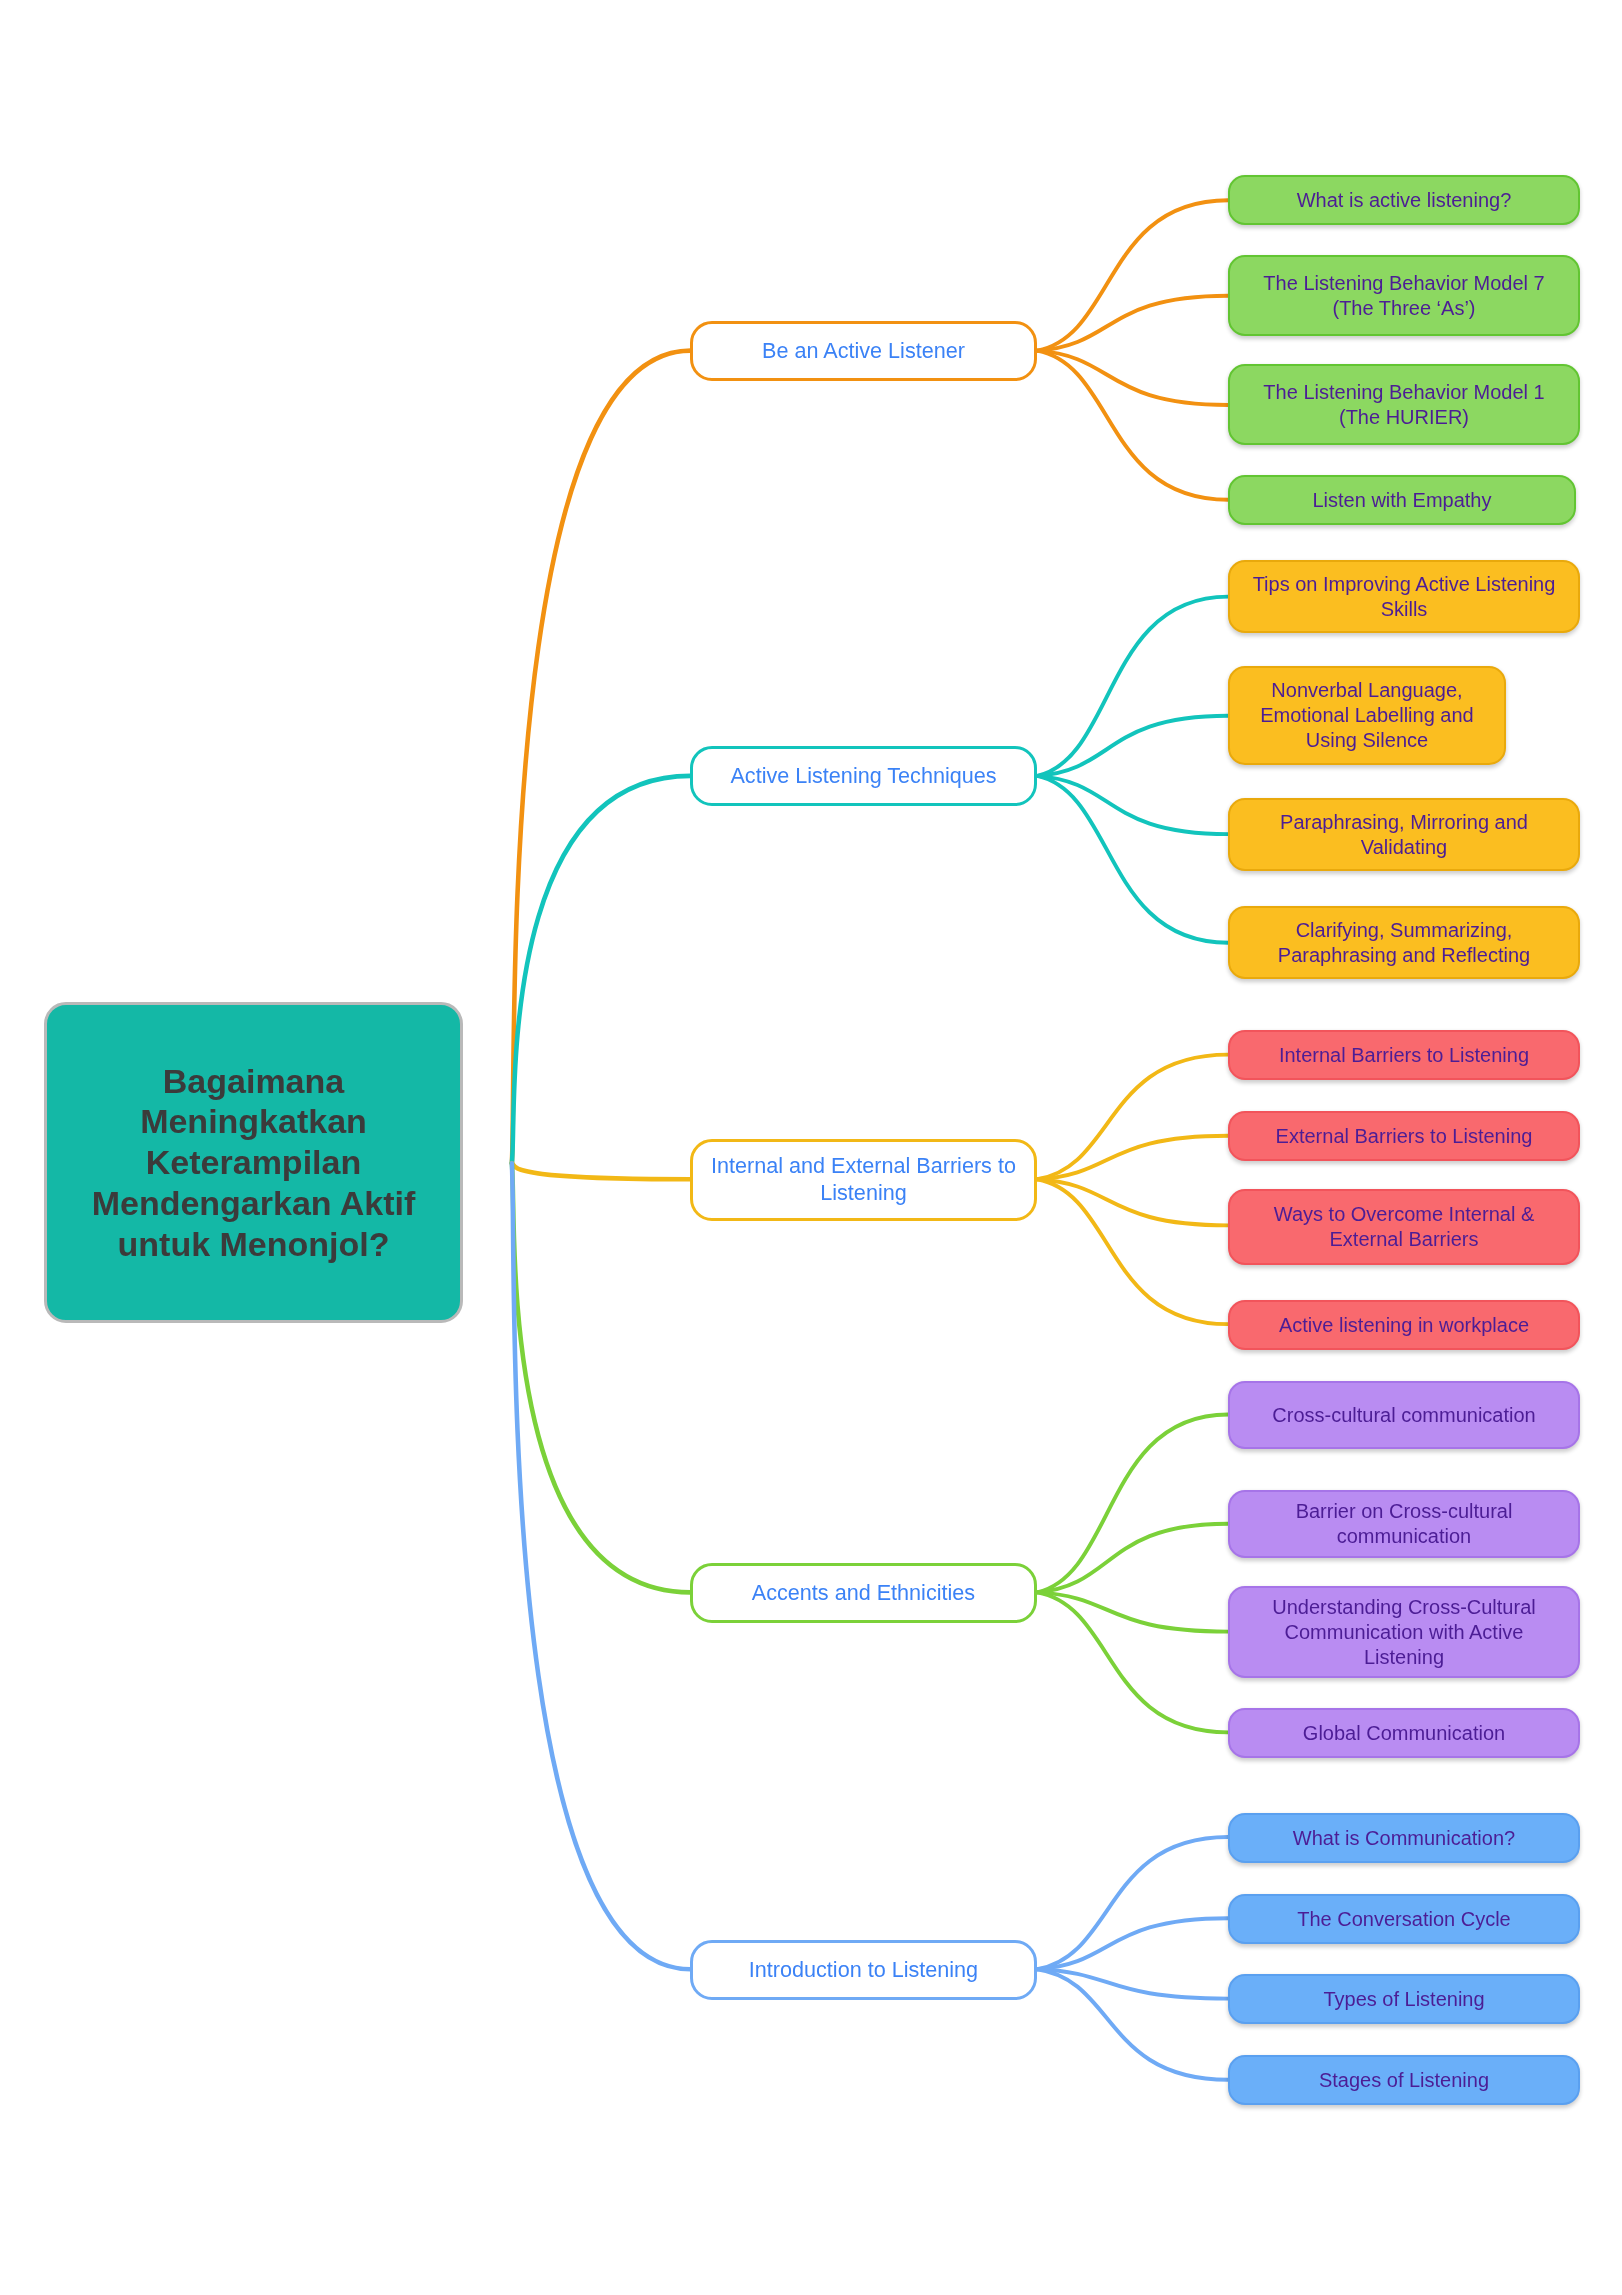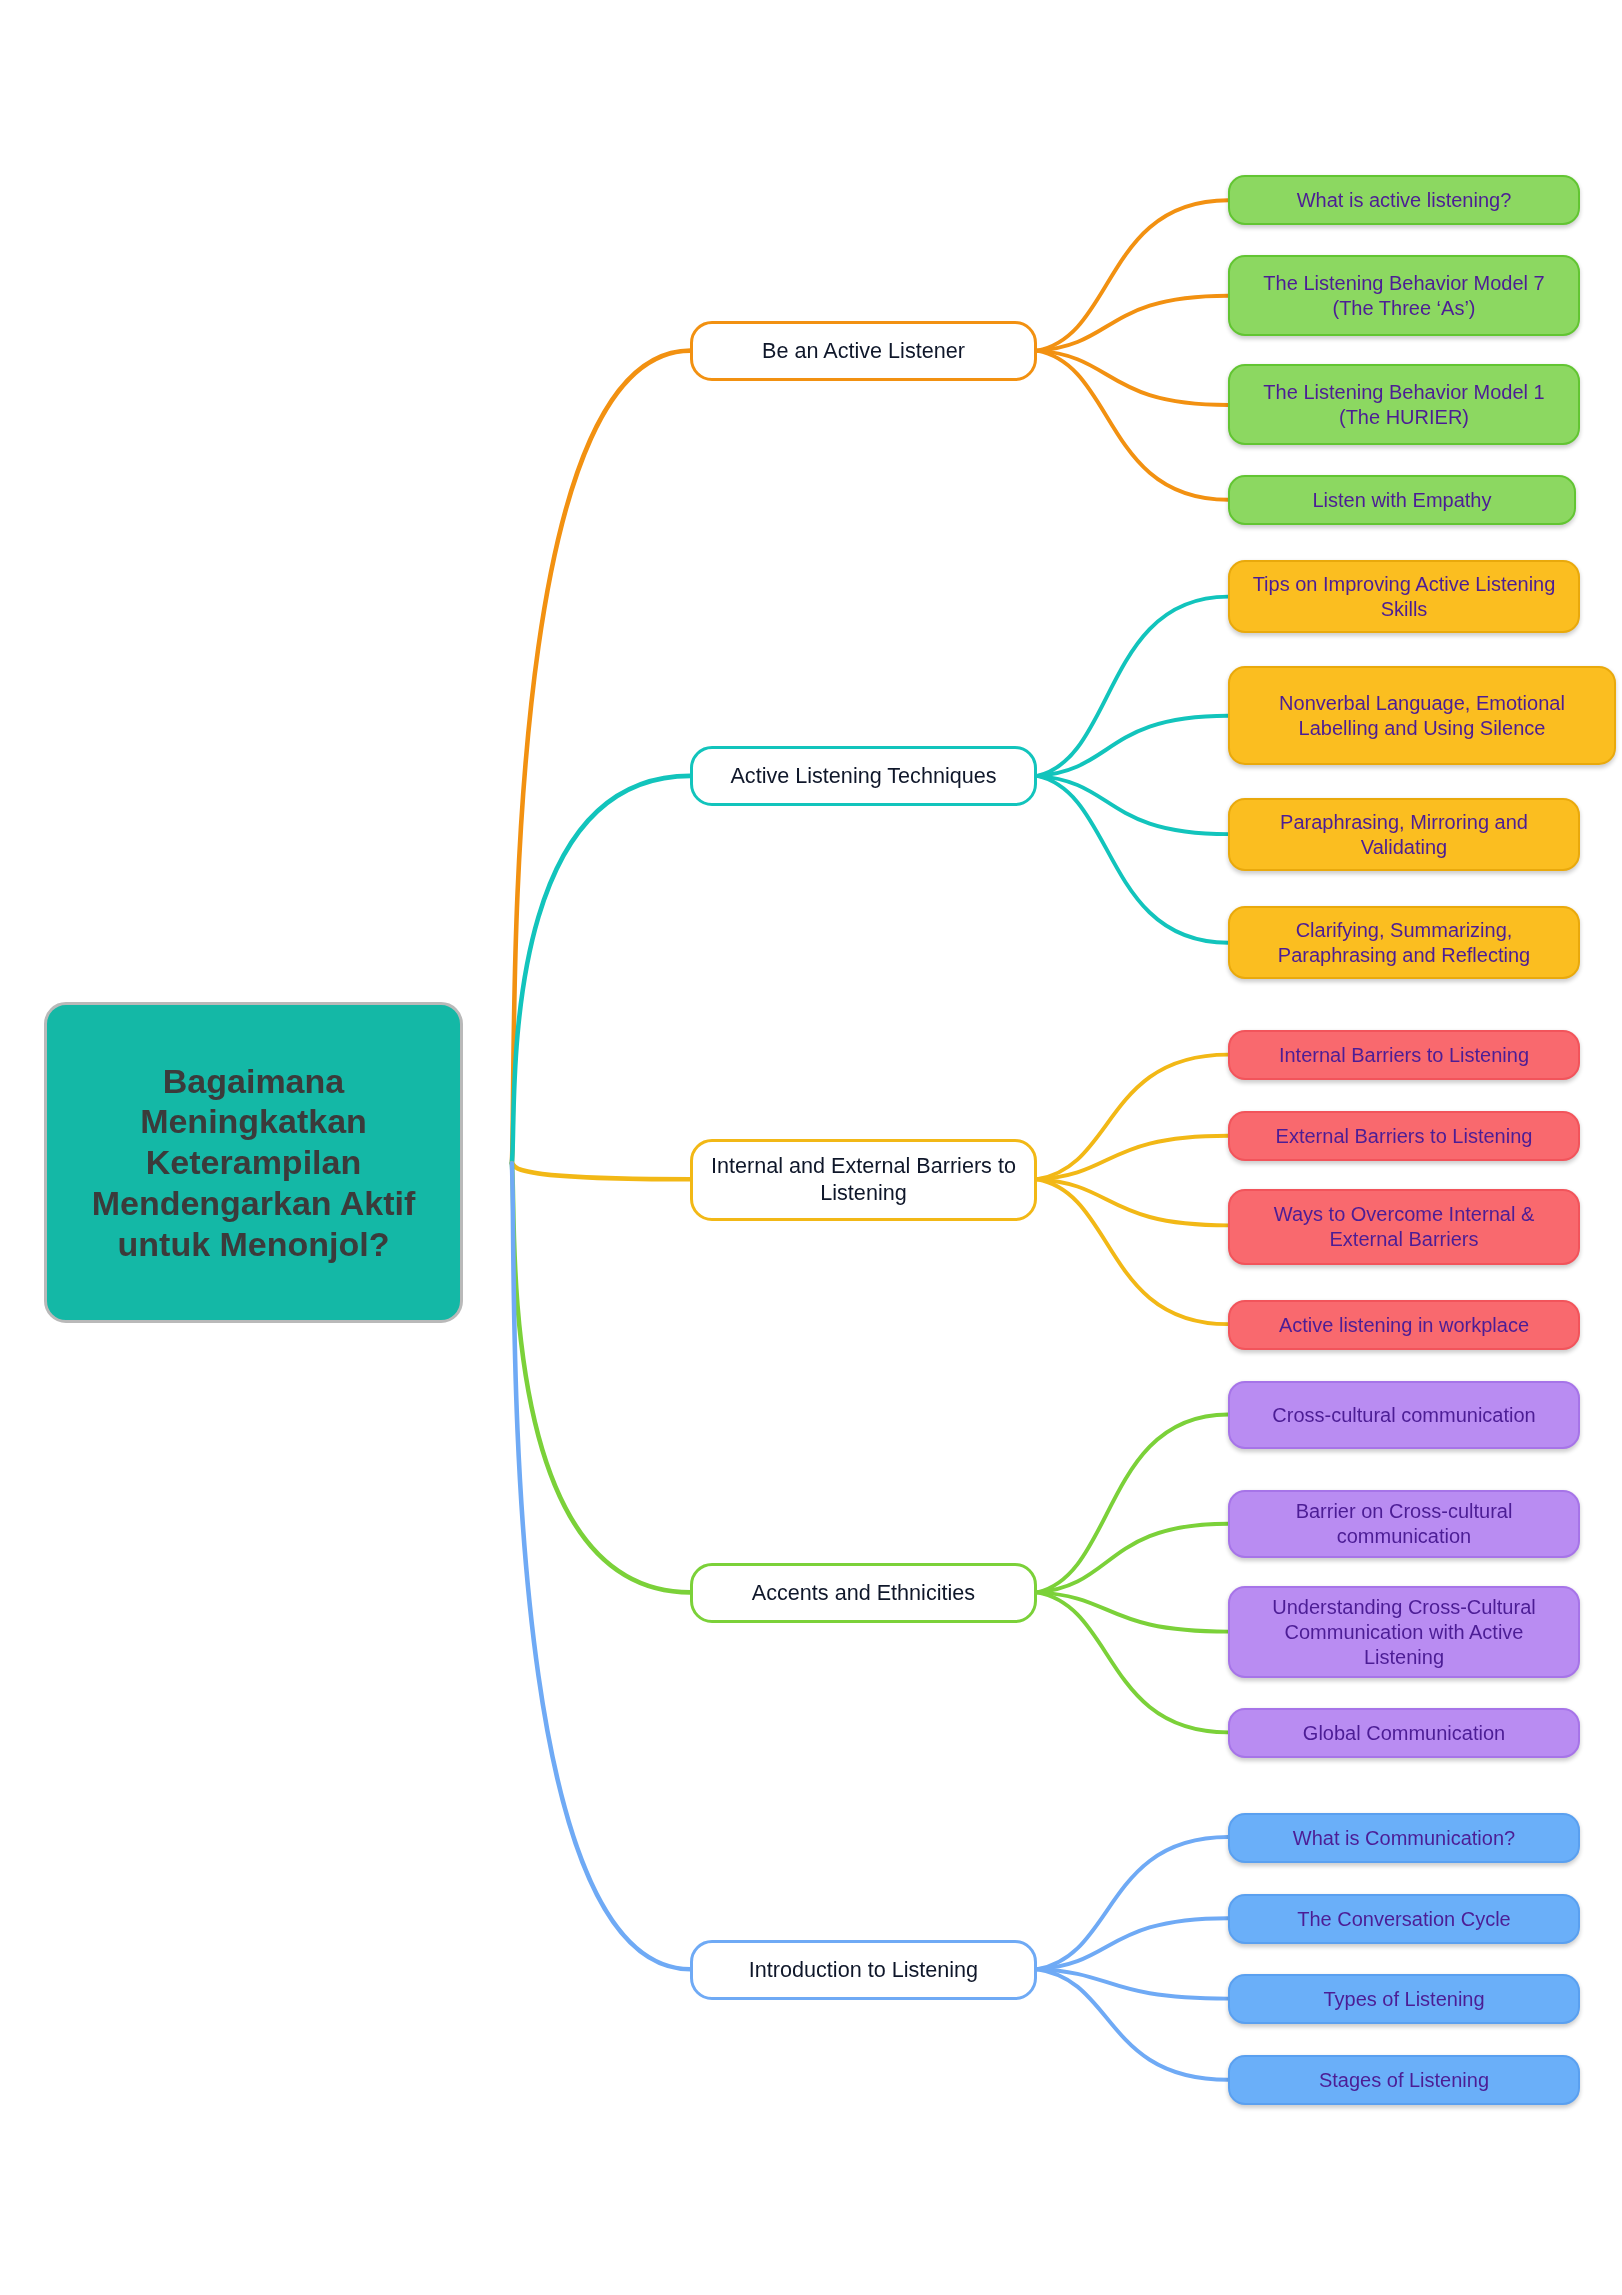--- a/index.html
+++ b/index.html
@@ -39,21 +39,21 @@
     font-weight: bold;
     font-size: 34px;
     line-height: 1.2;
     padding: 6.5px 17px;
   }
   .branch-node {
     background: #ffffff;
     border-width: 3.3px;
     border-style: solid;
     border-radius: 22px;
-    color: #0f172a;
+    color: #3b82f6;
     font-size: 21.6px;
     padding: 3.9px 14.4px;
   }
   .leaf-node {
     border-width: 2.6px;
     border-style: solid;
     border-radius: 17px;
     color: #4c1d95;
     font-size: 20px;
     padding: 3.9px 11.8px;
@@ -109,21 +109,21 @@
       </div>
       <div class="node leaf-node" style="left: 1228px; top: 475px; width: 348px; height: 50px; background: rgb(140, 216, 97); border-color: rgb(98, 197, 50);">
         <span>Listen with Empathy</span>
       </div>
       <div class="node branch-node" style="left: 690px; top: 746px; width: 347px; height: 60px; border-color: rgb(18, 196, 188);">
         <span>Active Listening Techniques</span>
       </div>
       <div class="node leaf-node" style="left: 1228px; top: 560px; width: 352px; height: 73px; background: rgb(251, 190, 32); border-color: rgb(233, 169, 12);">
         <span>Tips on Improving Active Listening Skills</span>
       </div>
-      <div class="node leaf-node" style="left: 1228px; top: 666px; width: 388px; height: 99px; background: rgb(251, 190, 32); border-color: rgb(233, 169, 12);">
+      <div class="node leaf-node" style="left: 1228px; top: 666px; width: 278px; height: 99px; background: rgb(251, 190, 32); border-color: rgb(233, 169, 12);">
         <span>Nonverbal Language, Emotional Labelling and Using Silence</span>
       </div>
       <div class="node leaf-node" style="left: 1228px; top: 798px; width: 352px; height: 73px; background: rgb(251, 190, 32); border-color: rgb(233, 169, 12);">
         <span>Paraphrasing, Mirroring and Validating</span>
       </div>
       <div class="node leaf-node" style="left: 1228px; top: 906px; width: 352px; height: 73px; background: rgb(251, 190, 32); border-color: rgb(233, 169, 12);">
         <span>Clarifying, Summarizing, Paraphrasing and Reflecting</span>
       </div>
       <div class="node branch-node" style="left: 690px; top: 1139px; width: 347px; height: 82px; border-color: rgb(242, 184, 22);">
         <span>Internal and External Barriers to Listening</span>

